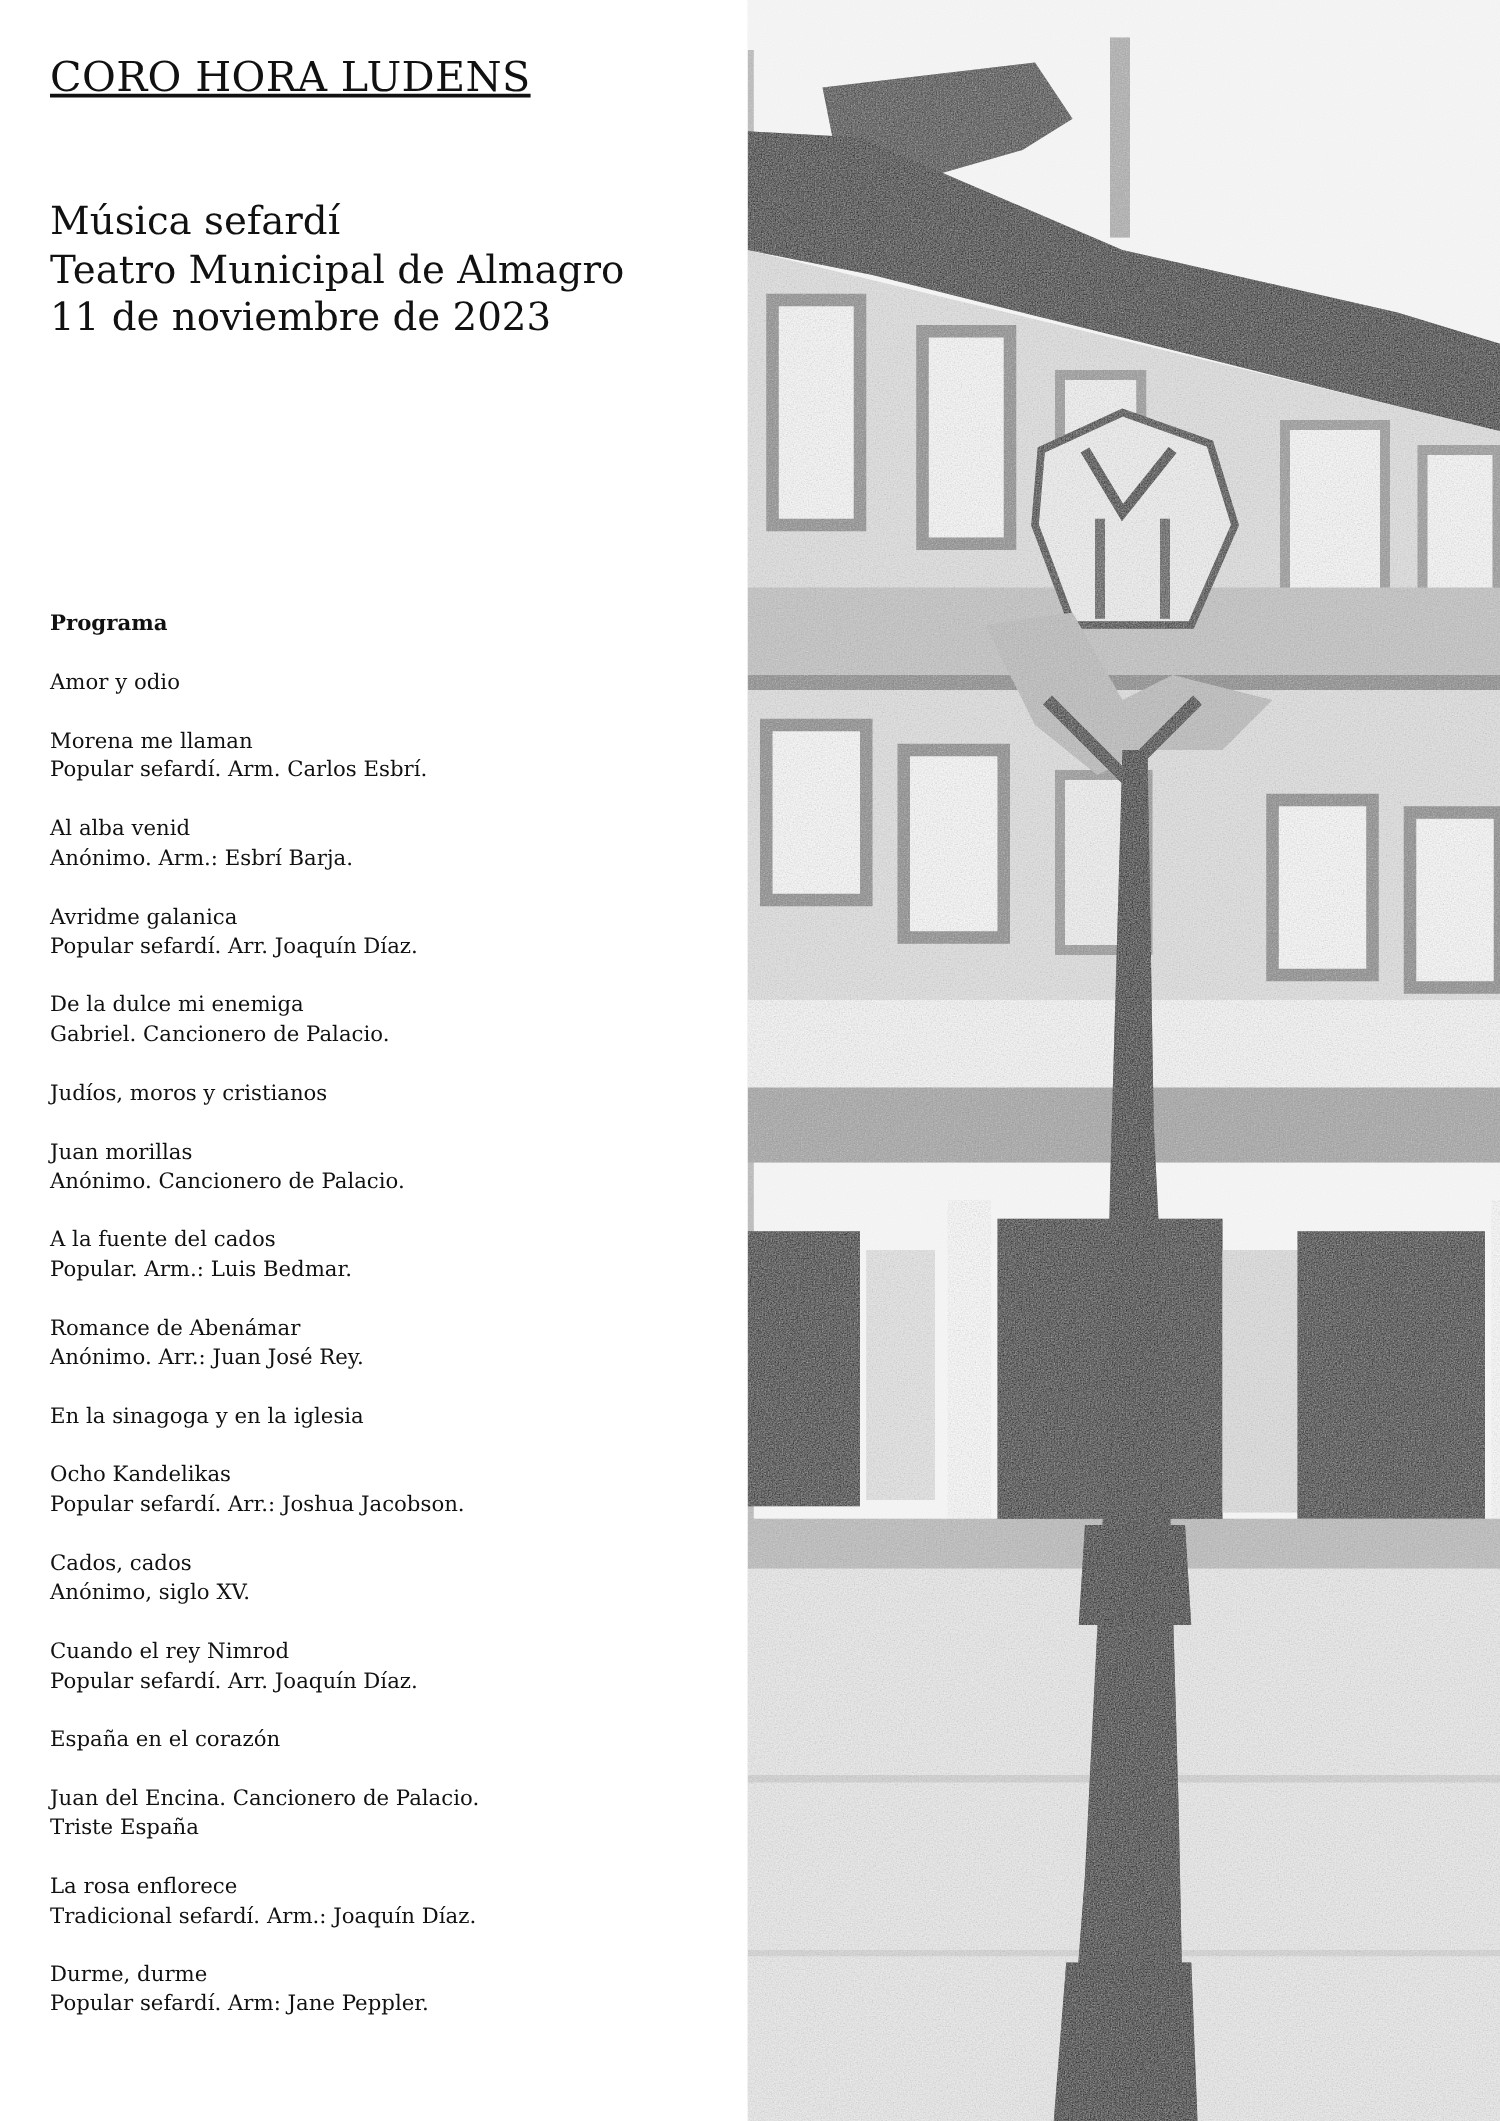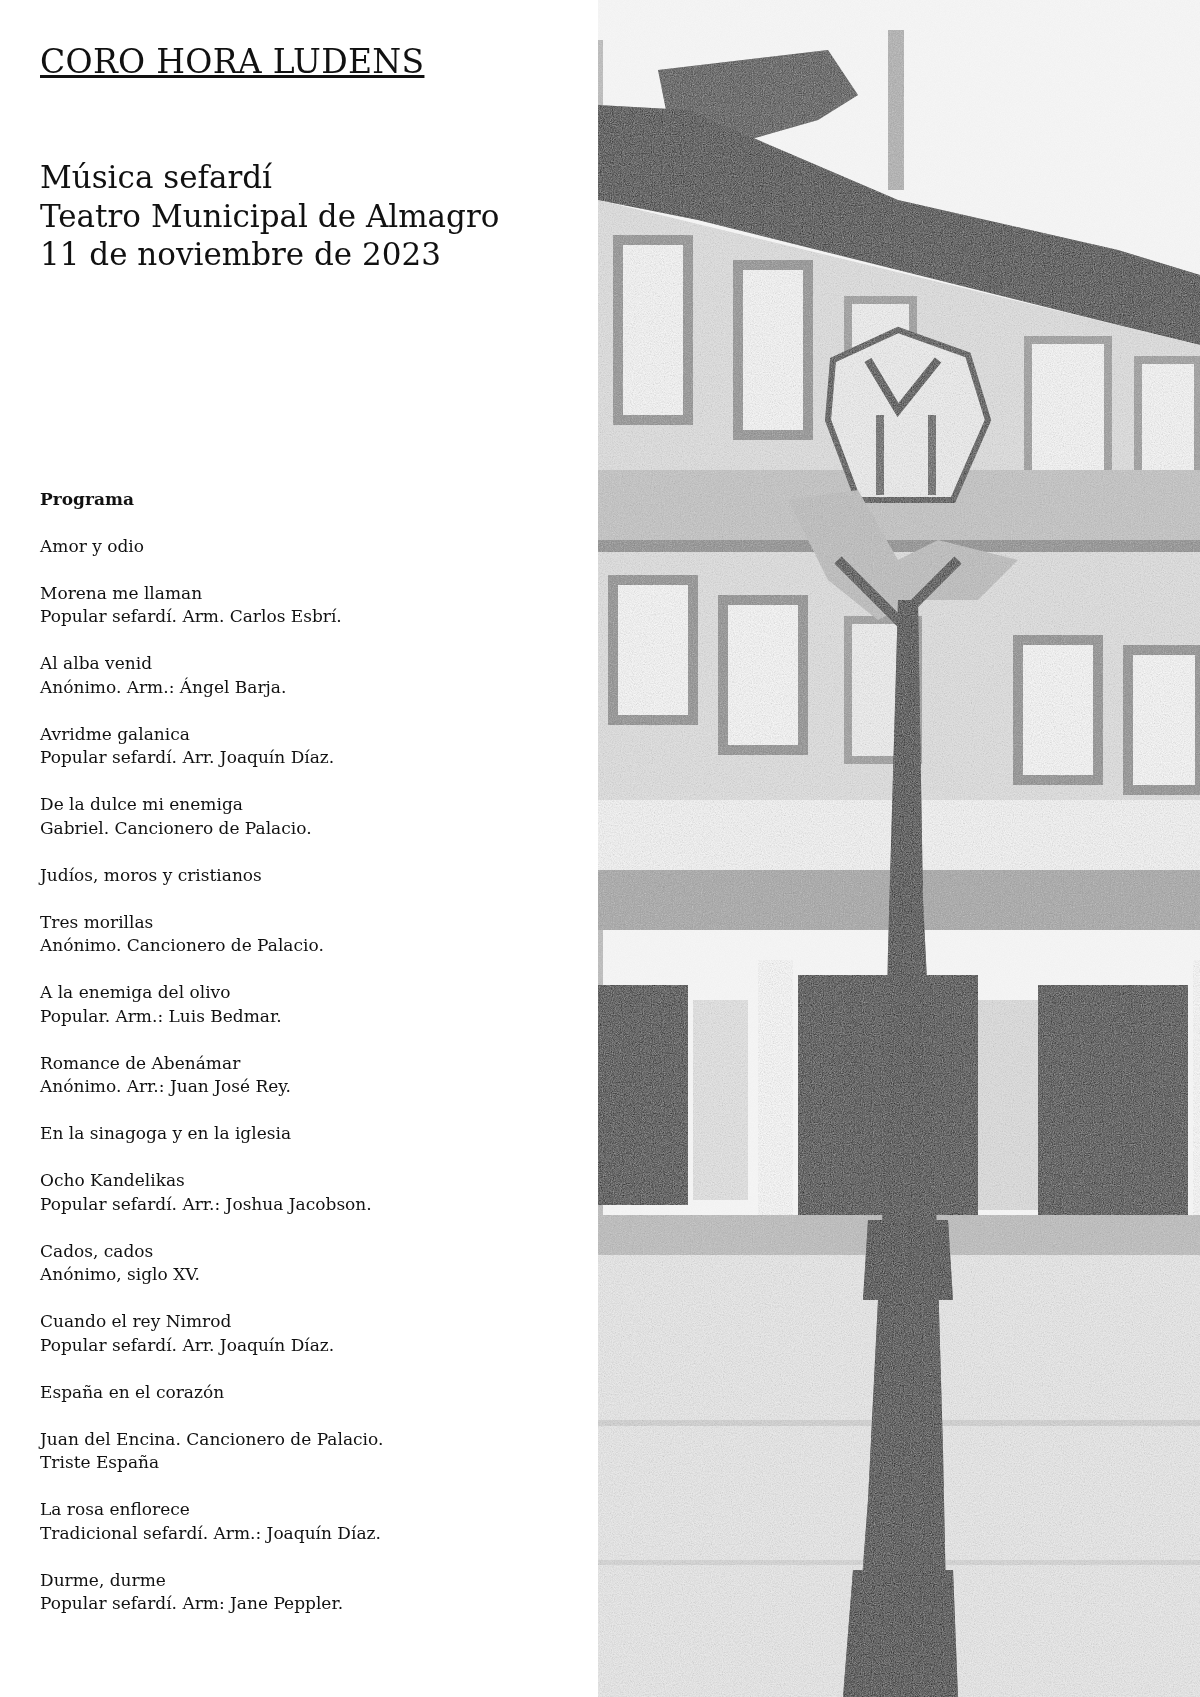--- a/index.html
+++ b/index.html
@@ -37,39 +37,39 @@
 
     <div class="entry">
       <div>Amor y odio</div>
     </div>
     <div class="entry">
       <div>Morena me llaman</div>
       <div>Popular sefardí. Arm. Carlos Esbrí.</div>
     </div>
     <div class="entry">
       <div>Al alba venid</div>
-      <div>Anónimo. Arm.: Ángel Barja.</div>
+      <div>Anónimo. Arm.: Esbrí Barja.</div>
     </div>
     <div class="entry">
       <div>Avridme galanica</div>
       <div>Popular sefardí. Arr. Joaquín Díaz.</div>
     </div>
     <div class="entry">
       <div>De la dulce mi enemiga</div>
       <div>Gabriel. Cancionero de Palacio.</div>
     </div>
     <div class="entry">
       <div>Judíos, moros y cristianos</div>
     </div>
     <div class="entry">
-      <div>Tres morillas</div>
+      <div>Juan morillas</div>
       <div>Anónimo. Cancionero de Palacio.</div>
     </div>
     <div class="entry">
-      <div>A la enemiga del olivo</div>
+      <div>A la fuente del cados</div>
       <div>Popular. Arm.: Luis Bedmar.</div>
     </div>
     <div class="entry">
       <div>Romance de Abenámar</div>
       <div>Anónimo. Arr.: Juan José Rey.</div>
     </div>
     <div class="entry">
       <div>En la sinagoga y en la iglesia</div>
     </div>
     <div class="entry">

